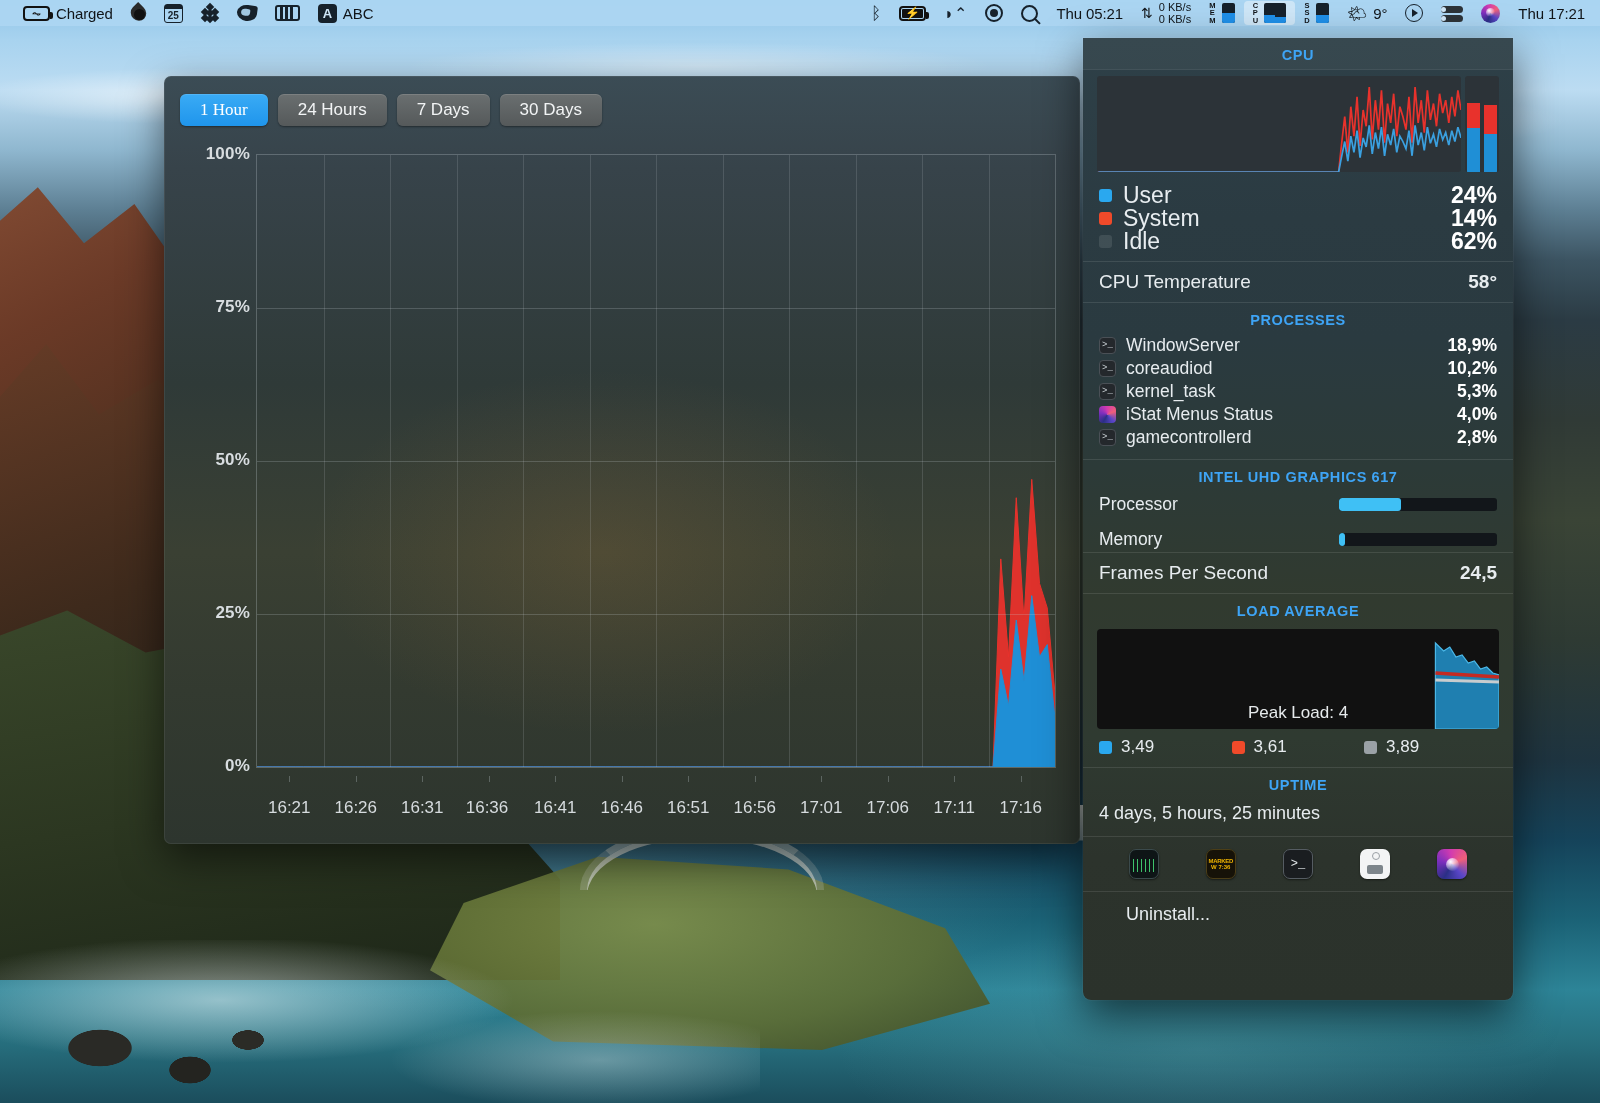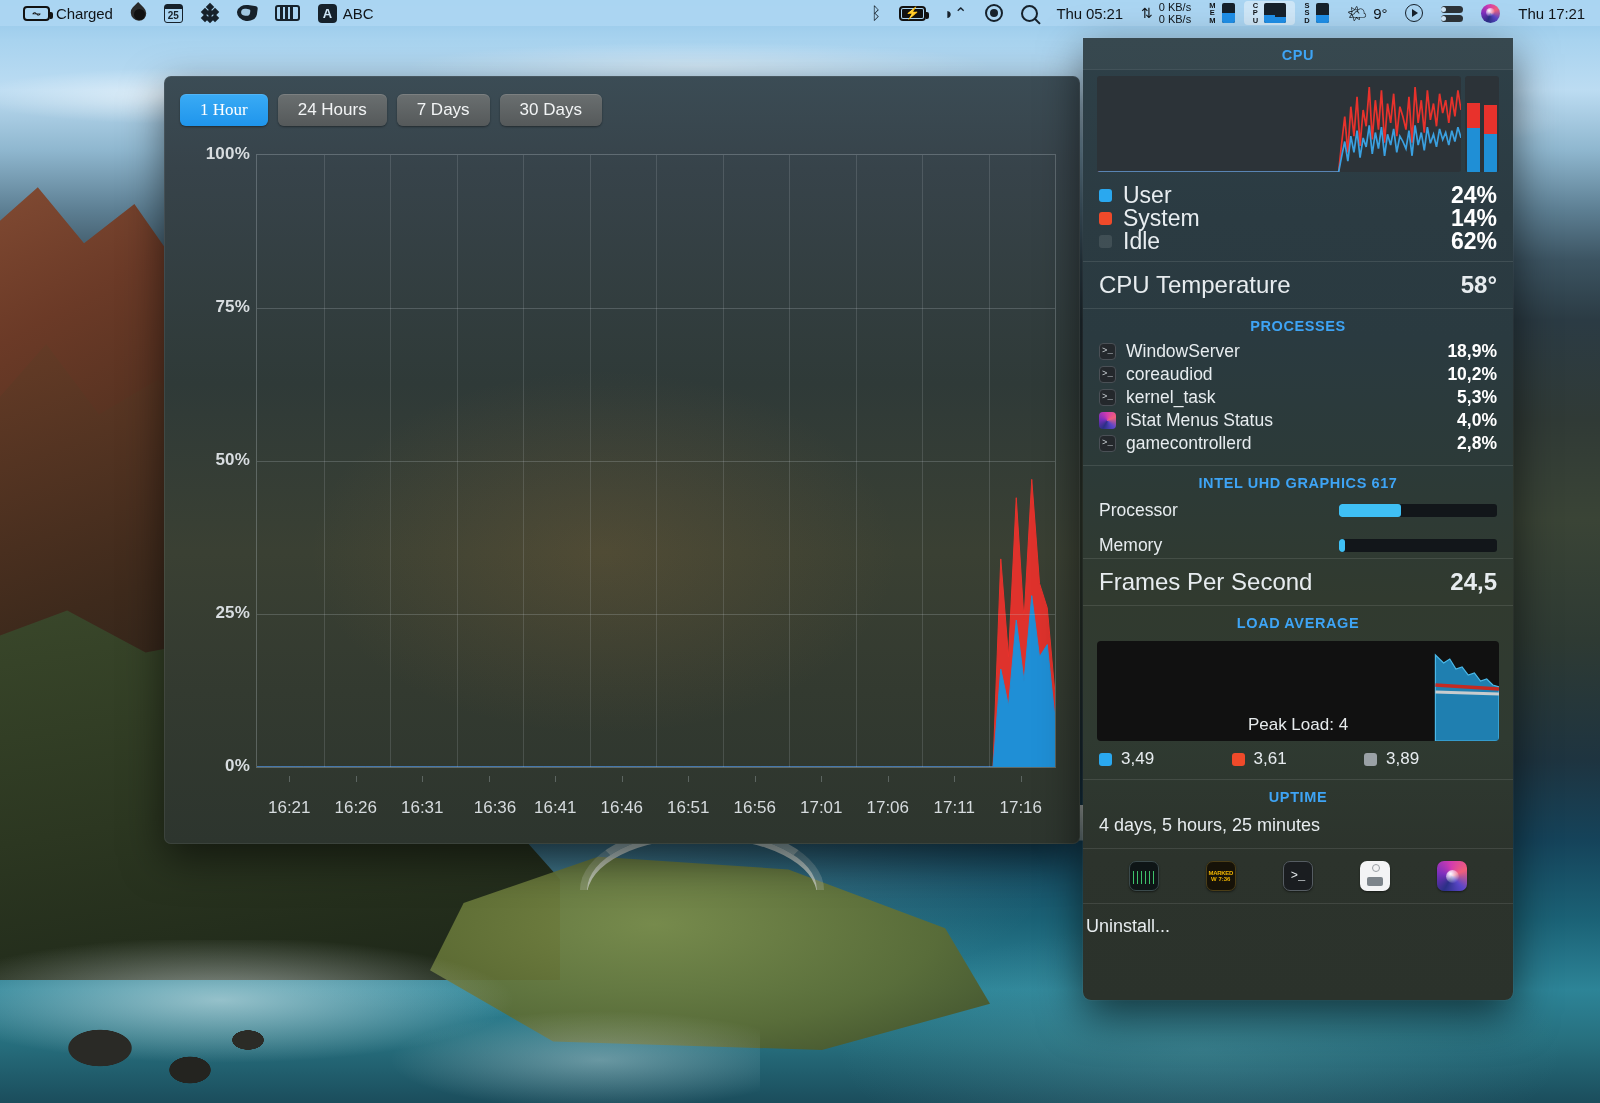--- a/index.html
+++ b/index.html
@@ -217,21 +217,21 @@
   .graph-row { display:flex; gap:4px; padding:6px 14px 10px; }
   .big-graph { flex:1; height:96px; background:#2c3338; border-radius:3px; position:relative; overflow:hidden; }
   .side-graph { width:34px; height:96px; background:#2c3338; border-radius:3px; position:relative; overflow:hidden; }
 
   .kv-list { padding:2px 16px 8px; }
   .kv { display:flex; align-items:center; font-size:23px; line-height:23px; }
   .swatch { width:13px; height:13px; border-radius:3px; margin-right:11px; flex:0 0 auto; }
   .kv .k { color:#e8edf0; }
   .kv .v { margin-left:auto; font-weight:bold; color:#ffffff; }
 
-  .row-line { display:flex; align-items:center; padding:9px 16px; font-size:24px; }
+  .row-line { display:flex; align-items:center; padding:9px 16px; font-size:19px; }
   .row-line .v { margin-left:auto; font-weight:bold; }
 
   .proc { display:flex; align-items:center; font-size:17.5px; line-height:23px; padding:0 16px; }
   .proc-ico { width:17px; height:17px; border-radius:4px; margin-right:10px; flex:0 0 auto;
      background:#24282c; border:1px solid #4a5056; position:relative; font-size:9px; color:#cfd6da;
      display:flex; align-items:center; justify-content:center; font-family:"Liberation Mono", monospace; }
   .proc-ico.app { background:conic-gradient(from 210deg,#2b2f86,#7b2fbd,#d23bb0,#ef5f7a,#5a46c8,#2b2f86); border:none; }
   .proc .v { margin-left:auto; font-weight:bold; color:#fff; }
 
   .bar-row { display:flex; align-items:center; padding:1px 16px; font-size:17.5px; line-height:24px; }
@@ -262,21 +262,21 @@
   .ico-sys { background:#f3f4f5; display:flex; align-items:center; justify-content:center; }
   .ico-sys::before { content:""; position:absolute; top:3px; left:12px; width:6px; height:6px;
      border:1.5px solid #9aa0a5; border-radius:50%; }
   .ico-sys::after { content:""; position:absolute; bottom:5px; left:7px; width:16px; height:9px;
      background:#7d858b; border-radius:2px; }
   .ico-istat { background:conic-gradient(from 210deg,#2b2f86,#7b2fbd,#d23bb0,#ef5f7a,#5a46c8,#2b2f86);
      display:flex; align-items:center; justify-content:center; }
   .ico-istat::after { content:""; width:13px; height:13px; border-radius:50%;
      background:radial-gradient(circle at 35% 30%, #ffffff, rgba(255,255,255,0.1) 72%); }
 
-  .uninstall { padding:12px 3px 14px; font-size:18px; color:#e7ecef; }
+  .uninstall { padding:12px 3px 14px; font-size:18px; color:#e7ecef;margin-left:40px; }
 </style>
 </head>
 <body>
 
 <div id="desktop">
   <div id="clouds"></div>
   <div id="mount-left"></div>
   <div id="mount-left2"></div>
   <div id="headland"></div>
   <div id="green-field"></div>
@@ -438,21 +438,21 @@
         <div class="gridline-v" style="left: 665px;"></div>
         <div class="gridline-v" style="left: 731.5px;"></div>
       </div>
     <div id="xlabels">
         <div class="xlabel" style="left: 33.25px; top: 16px;">16:21</div>
         <div class="xtick" style="left: 33.25px;"></div>
         <div class="xlabel" style="left: 99.75px; top: 16px;">16:26</div>
         <div class="xtick" style="left: 99.75px;"></div>
         <div class="xlabel" style="left: 166.25px; top: 16px;">16:31</div>
         <div class="xtick" style="left: 166.25px;"></div>
-        <div class="xlabel" style="left: 239px; top: 16px;">16:36</div>
+        <div class="xlabel" style="left: 231px; top: 16px;">16:36</div>
         <div class="xtick" style="left: 232.75px;"></div>
         <div class="xlabel" style="left: 299.25px; top: 16px;">16:41</div>
         <div class="xtick" style="left: 299.25px;"></div>
         <div class="xlabel" style="left: 365.75px; top: 16px;">16:46</div>
         <div class="xtick" style="left: 365.75px;"></div>
         <div class="xlabel" style="left: 432.25px; top: 16px;">16:51</div>
         <div class="xtick" style="left: 432.25px;"></div>
         <div class="xlabel" style="left: 498.75px; top: 16px;">16:56</div>
         <div class="xtick" style="left: 498.75px;"></div>
         <div class="xlabel" style="left: 565.25px; top: 16px;">17:01</div>

